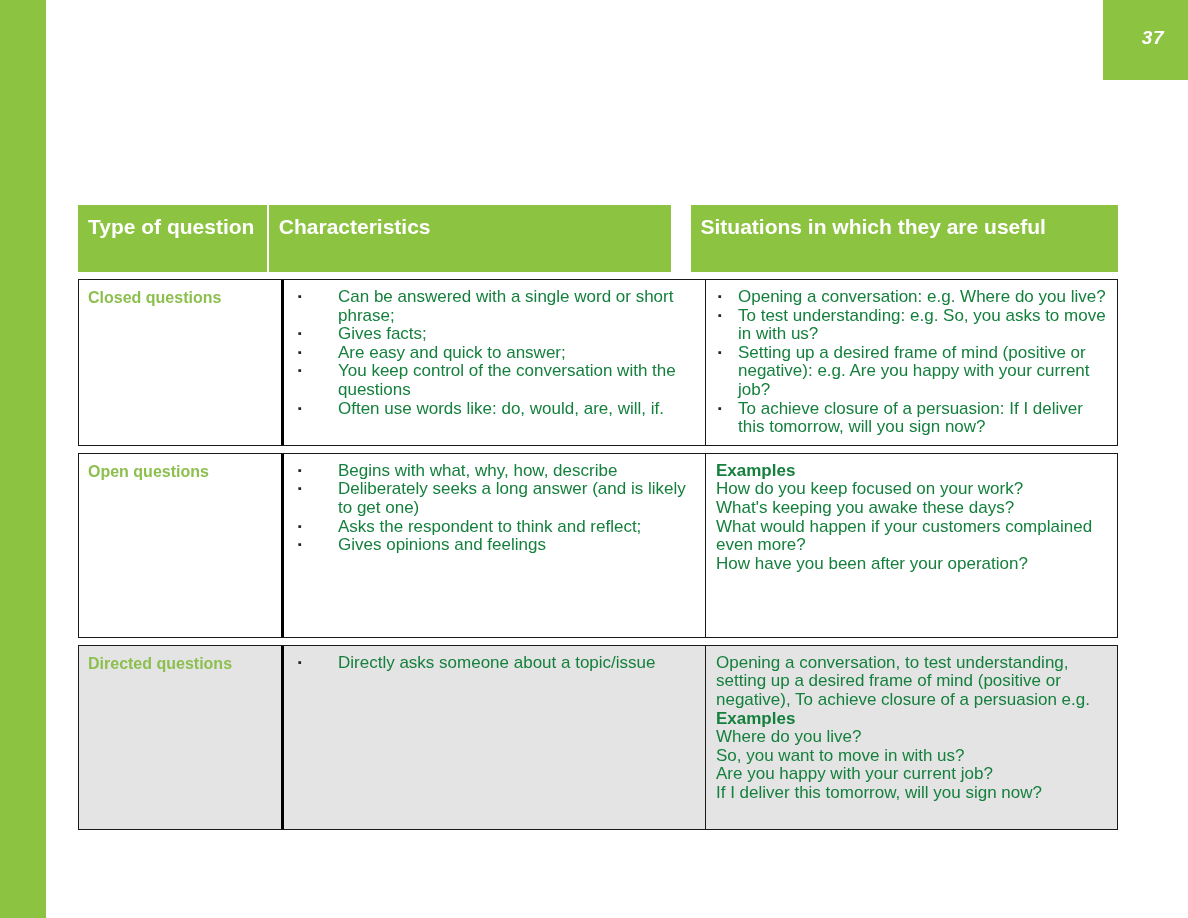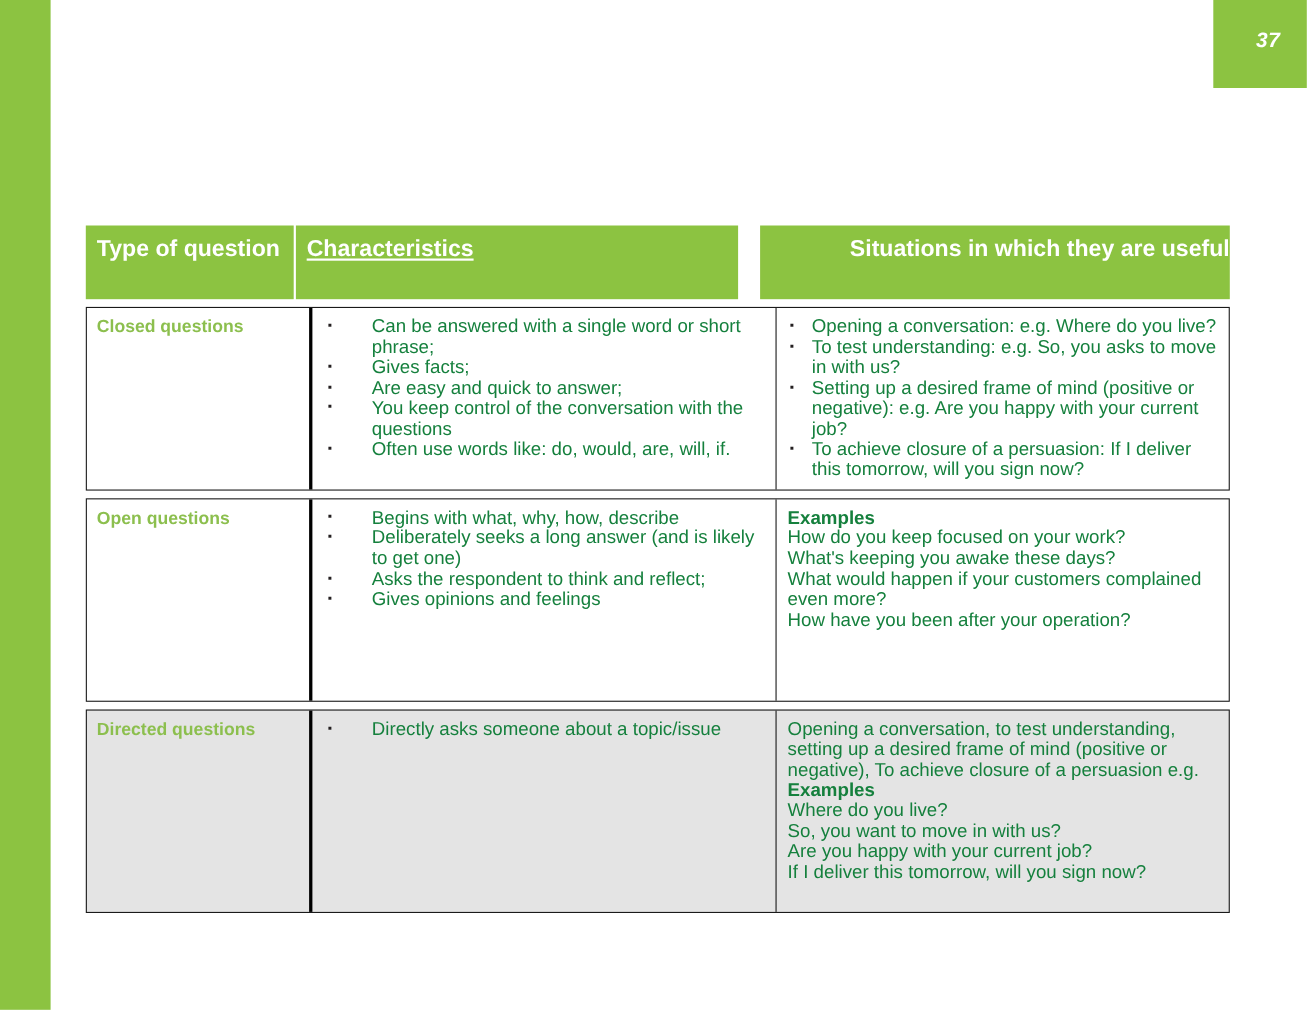--- a/index.html
+++ b/index.html
@@ -60,22 +60,22 @@
     background: #8cc341;
     color: #ffffff;
     font-size: 21px;
     font-weight: bold;
     line-height: 25px;
     padding: 9px 0 0 10px;
     box-sizing: border-box;
     font-stretch: condensed;
   }
   .head-cell.c1 { width: 204px; margin-right: 2px; }
-  .head-cell.c2 { width: 435px; margin-right: 20px; text-decoration: underline; }
-  .head-cell.c3 { width: 463px; text-align: right; }
+  .head-cell.c2 { width: 435px; margin-right: 20px; }
+  .head-cell.c3 { width: 463px; }
 
   .data-row {
     display: flex;
     border: 1px solid #1a1a1a;
     box-sizing: border-box;
     margin-top: 7px;
     background: #ffffff;
   }
   .data-row.shaded { background: #e4e4e4; }
 

